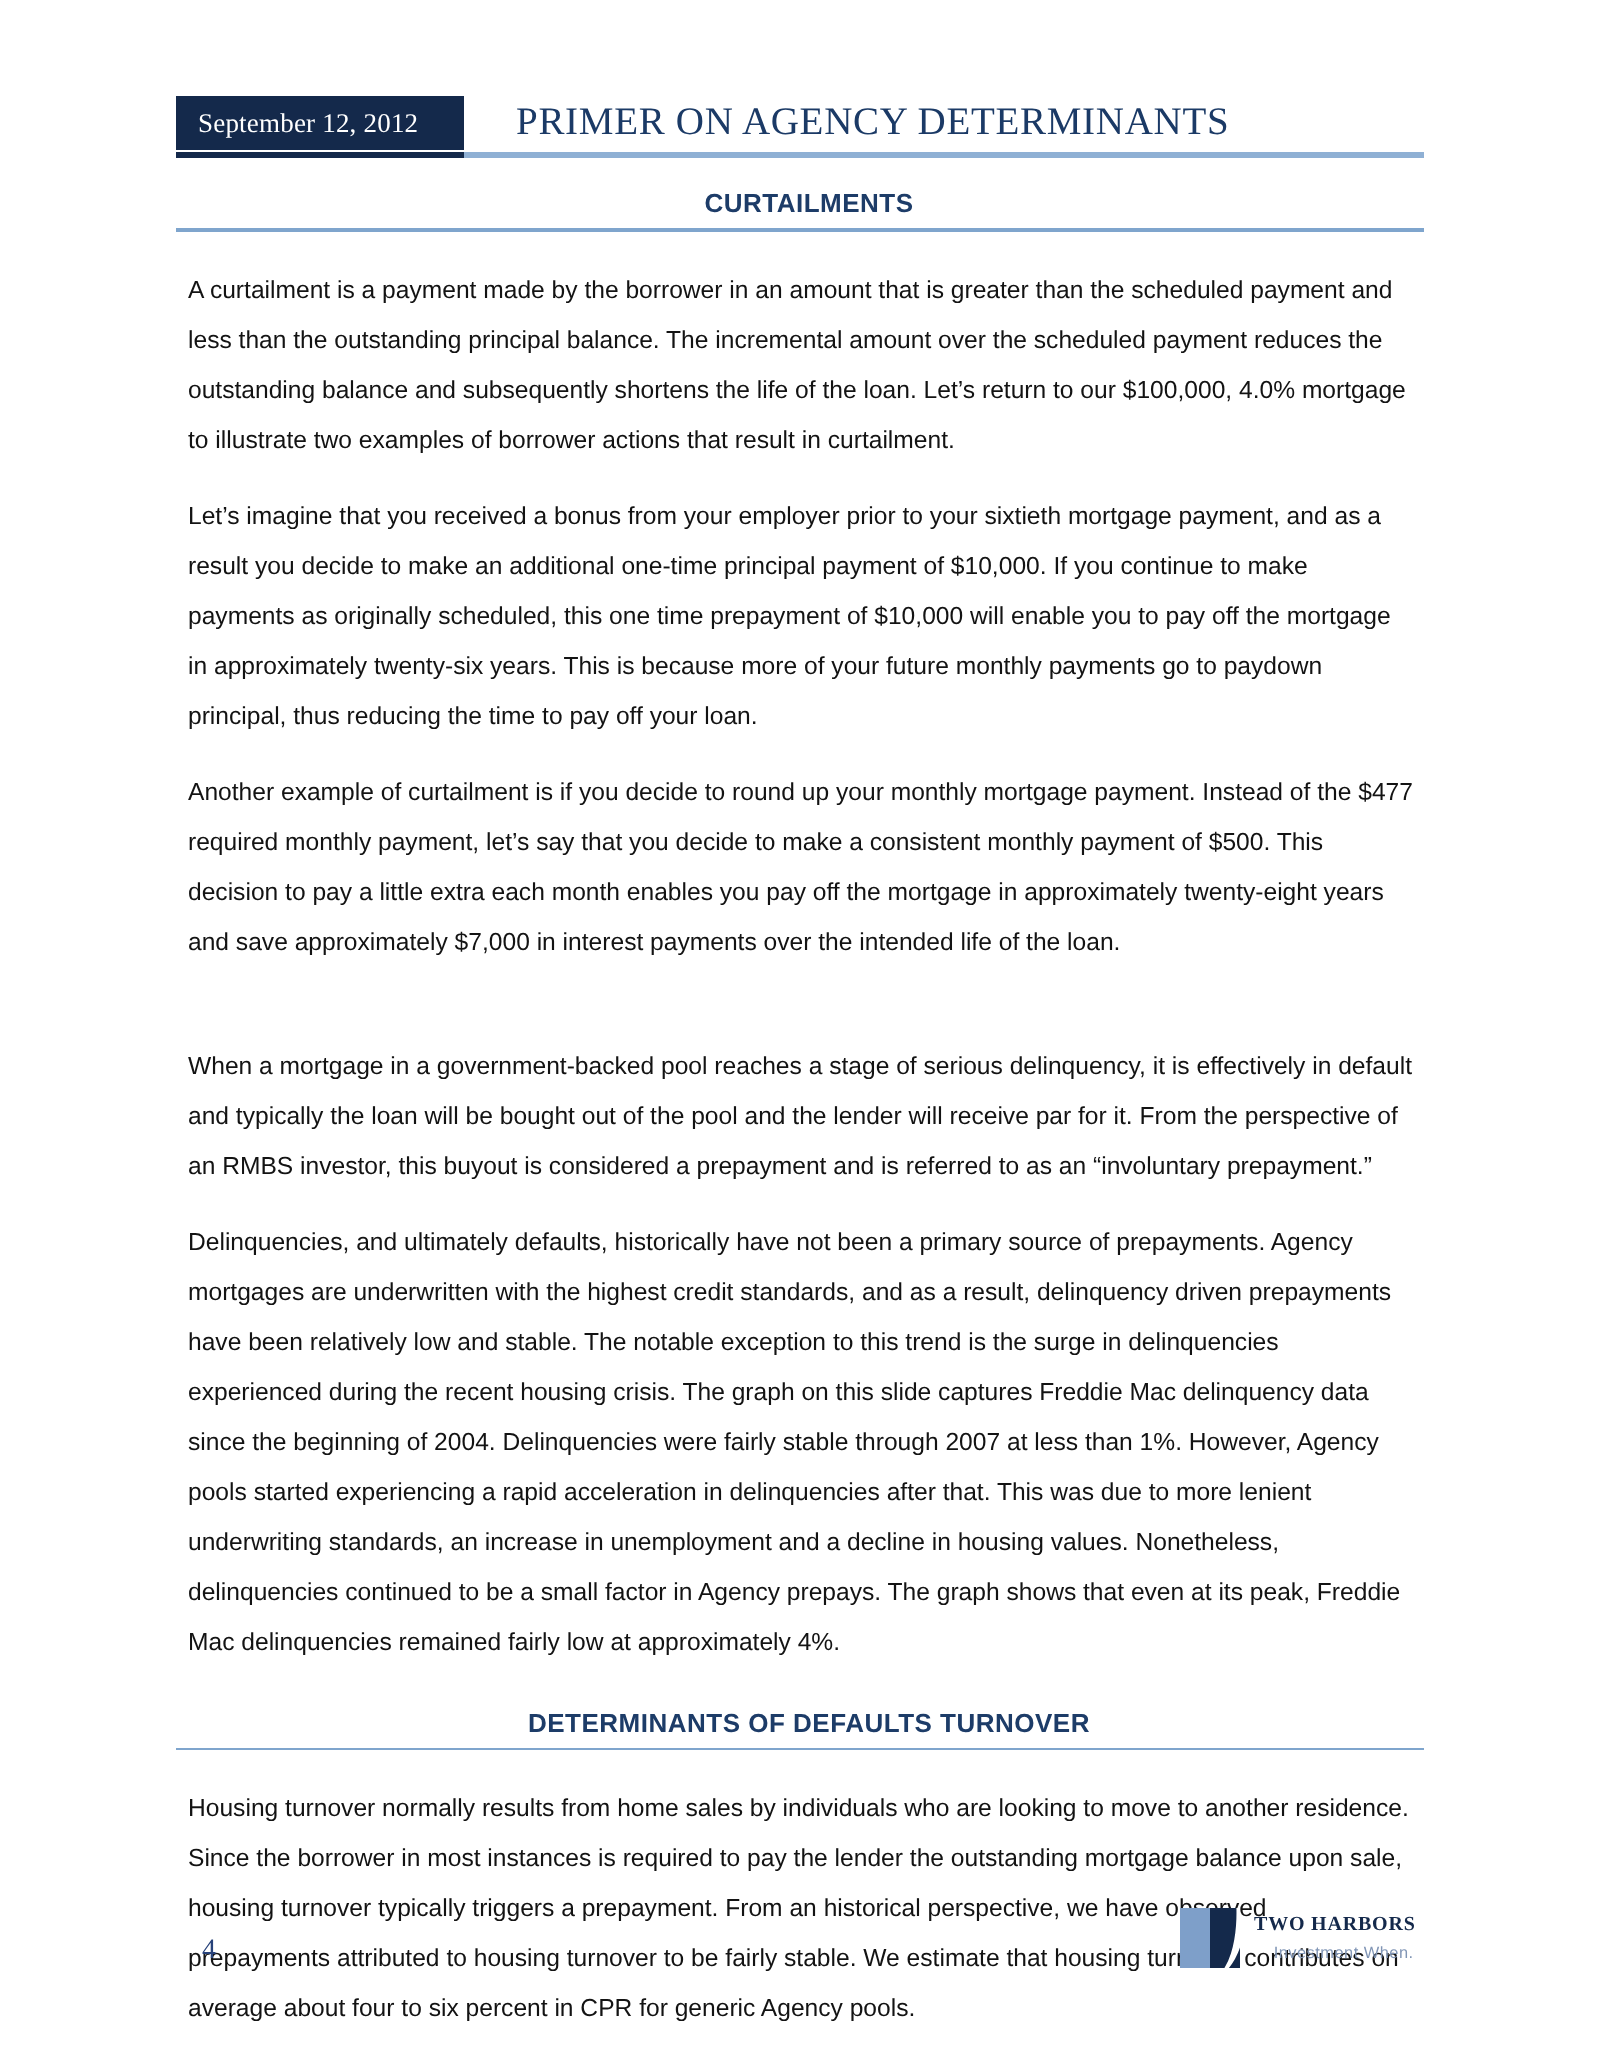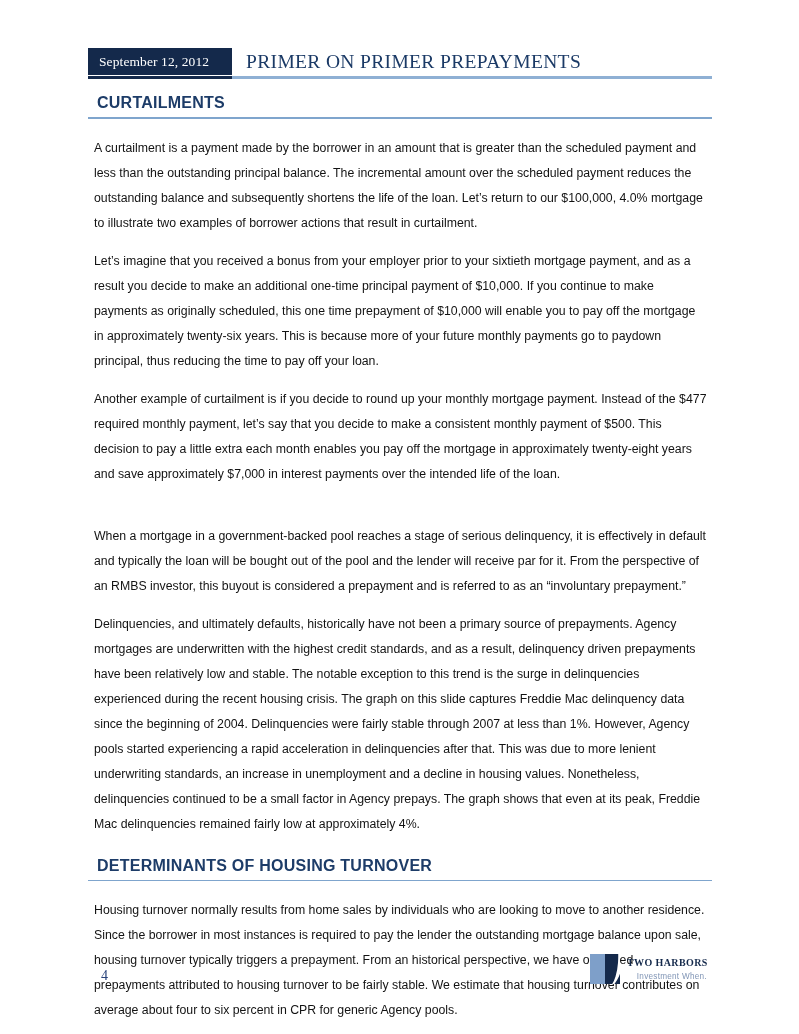--- a/index.html
+++ b/index.html
@@ -25,20 +25,21 @@
   .header {
     position: absolute;
     left: 88px;
     top: 48px;
     width: 624px;
   }
   .header-row {
     display: flex;
     align-items: stretch;
     height: 27px;
+    gap: 12px;
   }
   .date-box {
     background: #14294b;
     color: #ffffff;
     font-family: "Liberation Serif", serif;
     font-size: 13.5px;
     letter-spacing: 0.1px;
     display: flex;
     align-items: center;
     padding: 0 13px 0 11px;
@@ -78,26 +79,27 @@
     left: 88px;
     top: 94px;
     width: 624px;
   }
 
   .section-head {
     margin-top: 0;
   }
   .section-head .sh-label {
     font-family: "Liberation Sans", sans-serif;
-    font-size: 16px;
+    font-size: 13px;
     font-weight: bold;
     color: #1d3c68;
     letter-spacing: 0.25px;
     padding-left: 9px;
     padding-bottom: 5px;
+    text-align: center;
   }
   .section-head .sh-rule {
     height: 1.5px;
     background: #7fa5cd;
     width: 100%;
   }
 
   p.body {
     font-family: "Liberation Sans", sans-serif;
     font-size: 12.3px;
@@ -183,21 +185,21 @@
   }
 </style>
 </head>
 <body>
 
 <div class="page">
 
   <div class="header">
     <div class="header-row">
       <div class="date-box">September 12, 2012</div>
-      <div class="doc-title">PRIMER ON PRIMER PREPAYMENTS</div>
+      <div class="doc-title">PRIMER ON AGENCY DETERMINANTS</div>
     </div>
     <div class="header-rule">
       <div class="seg-dark"></div>
       <div class="seg-light"></div>
     </div>
   </div>
 
   <div class="content">
 
     <div class="section-head">
@@ -214,21 +216,21 @@
     <div class="gap-before-head"></div>
 
     <div class="gap-after-head"></div>
     <p class="body">When a mortgage in a government-backed pool reaches a stage of serious delinquency, it is effectively in default and typically the loan will be bought out of the pool and the lender will receive par for it.  From the perspective of an RMBS investor, this buyout is considered a prepayment and is referred to as an “involuntary prepayment.”</p>
     <div class="gap-para"></div>
     <p class="body">Delinquencies, and ultimately defaults, historically have not been a primary source of prepayments.  Agency mortgages are underwritten with the highest credit standards, and as a result, delinquency driven prepayments have been relatively low and stable.  The notable exception to this trend is the surge in delinquencies experienced during the recent housing crisis.  The graph on this slide captures Freddie Mac delinquency data since the beginning of 2004.  Delinquencies were fairly stable through 2007 at less than 1%.  However, Agency pools started experiencing a rapid acceleration in delinquencies after that.  This was due to more lenient underwriting standards, an increase in unemployment and a decline in housing values.  Nonetheless, delinquencies continued to be a small factor in Agency prepays.  The graph shows that even at its peak, Freddie Mac delinquencies remained fairly low at approximately 4%.</p>
 
     <div class="gap-before-head"></div>
 
     <div class="section-head">
-      <div class="sh-label">DETERMINANTS OF HOUSING TURNOVER</div>
+      <div class="sh-label">DETERMINANTS OF DEFAULTS TURNOVER</div>
       <div class="sh-rule"></div>
     </div>
     <div class="gap-after-head"></div>
     <p class="body">Housing turnover normally results from home sales by individuals who are looking to move to another residence.  Since the borrower in most instances is required to pay the lender the outstanding mortgage balance upon sale, housing turnover typically triggers a prepayment.  From an historical perspective, we have observed prepayments attributed to housing turnover to be fairly stable.  We estimate that housing turnover contributes on average about four to six percent in CPR for generic Agency pools.</p>
 
   </div>
 
   <div class="page-number">4</div>
 
   <div class="logo">

